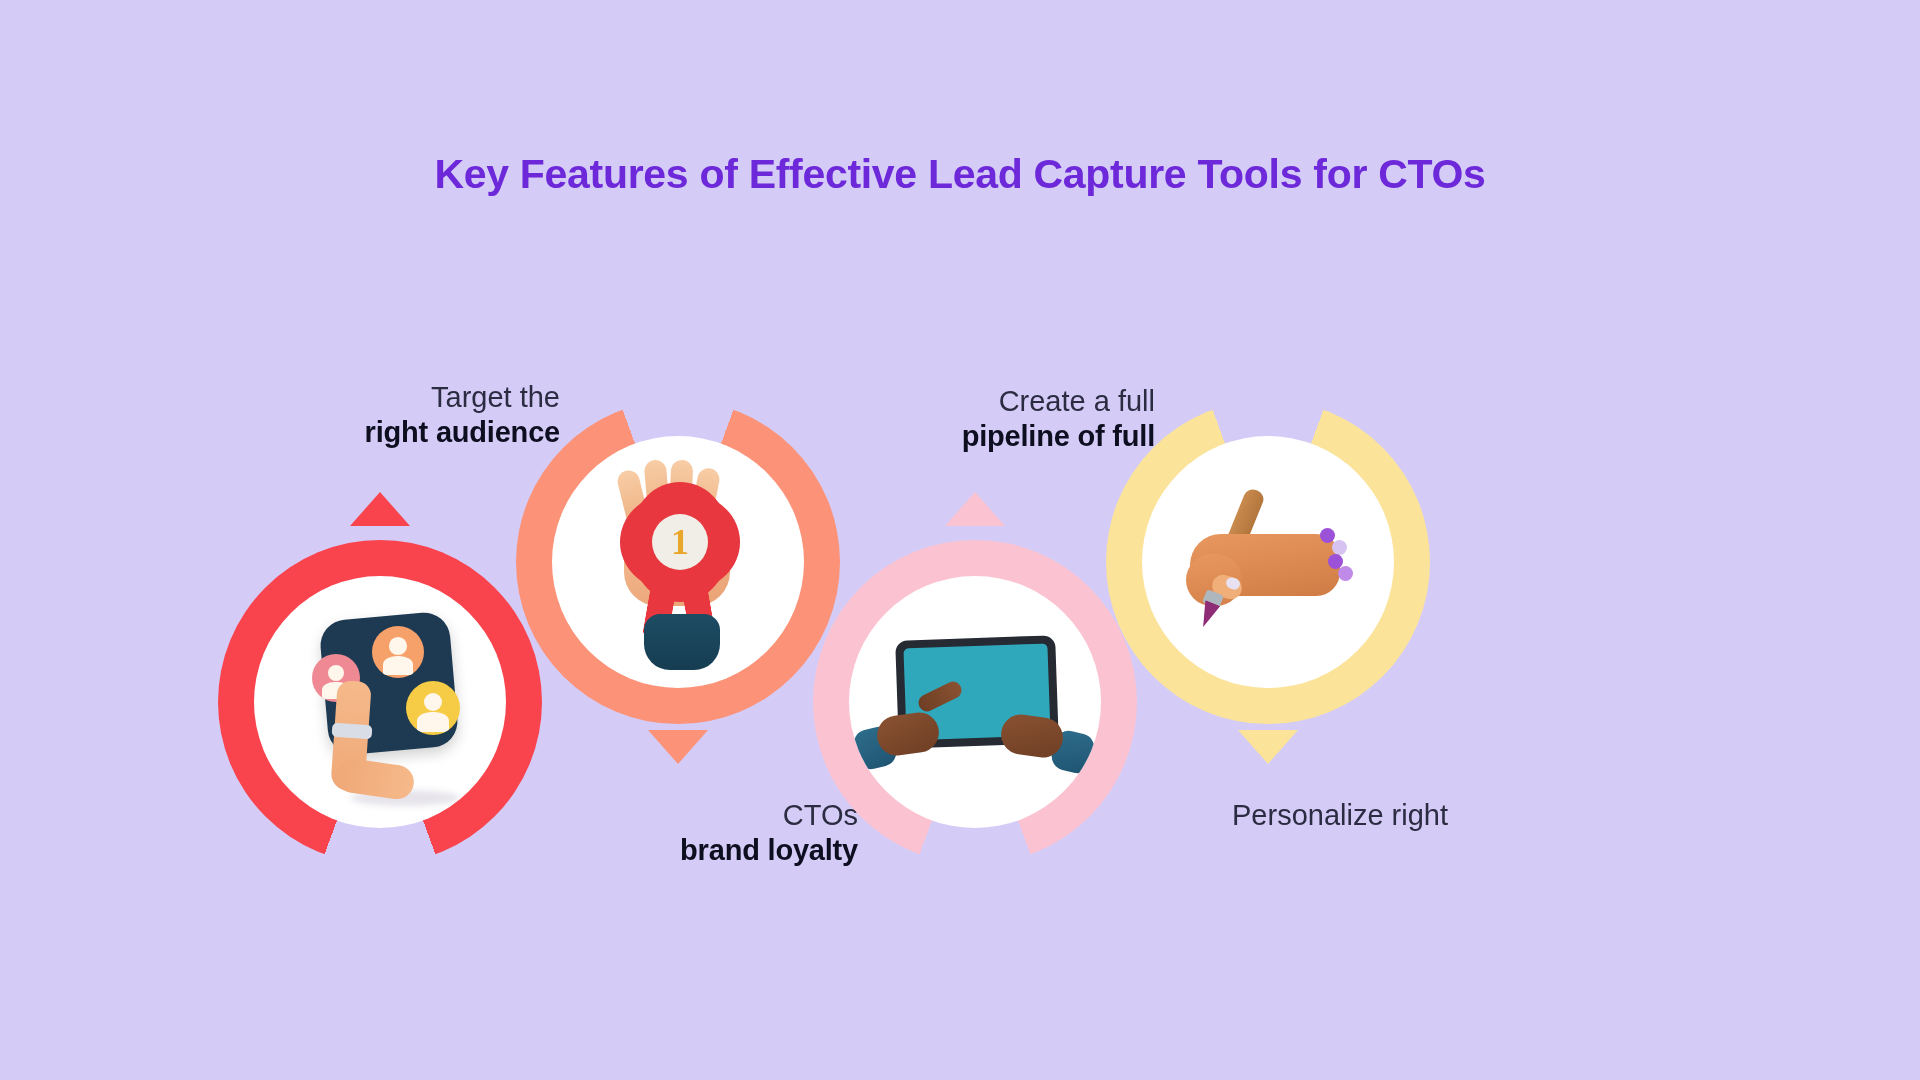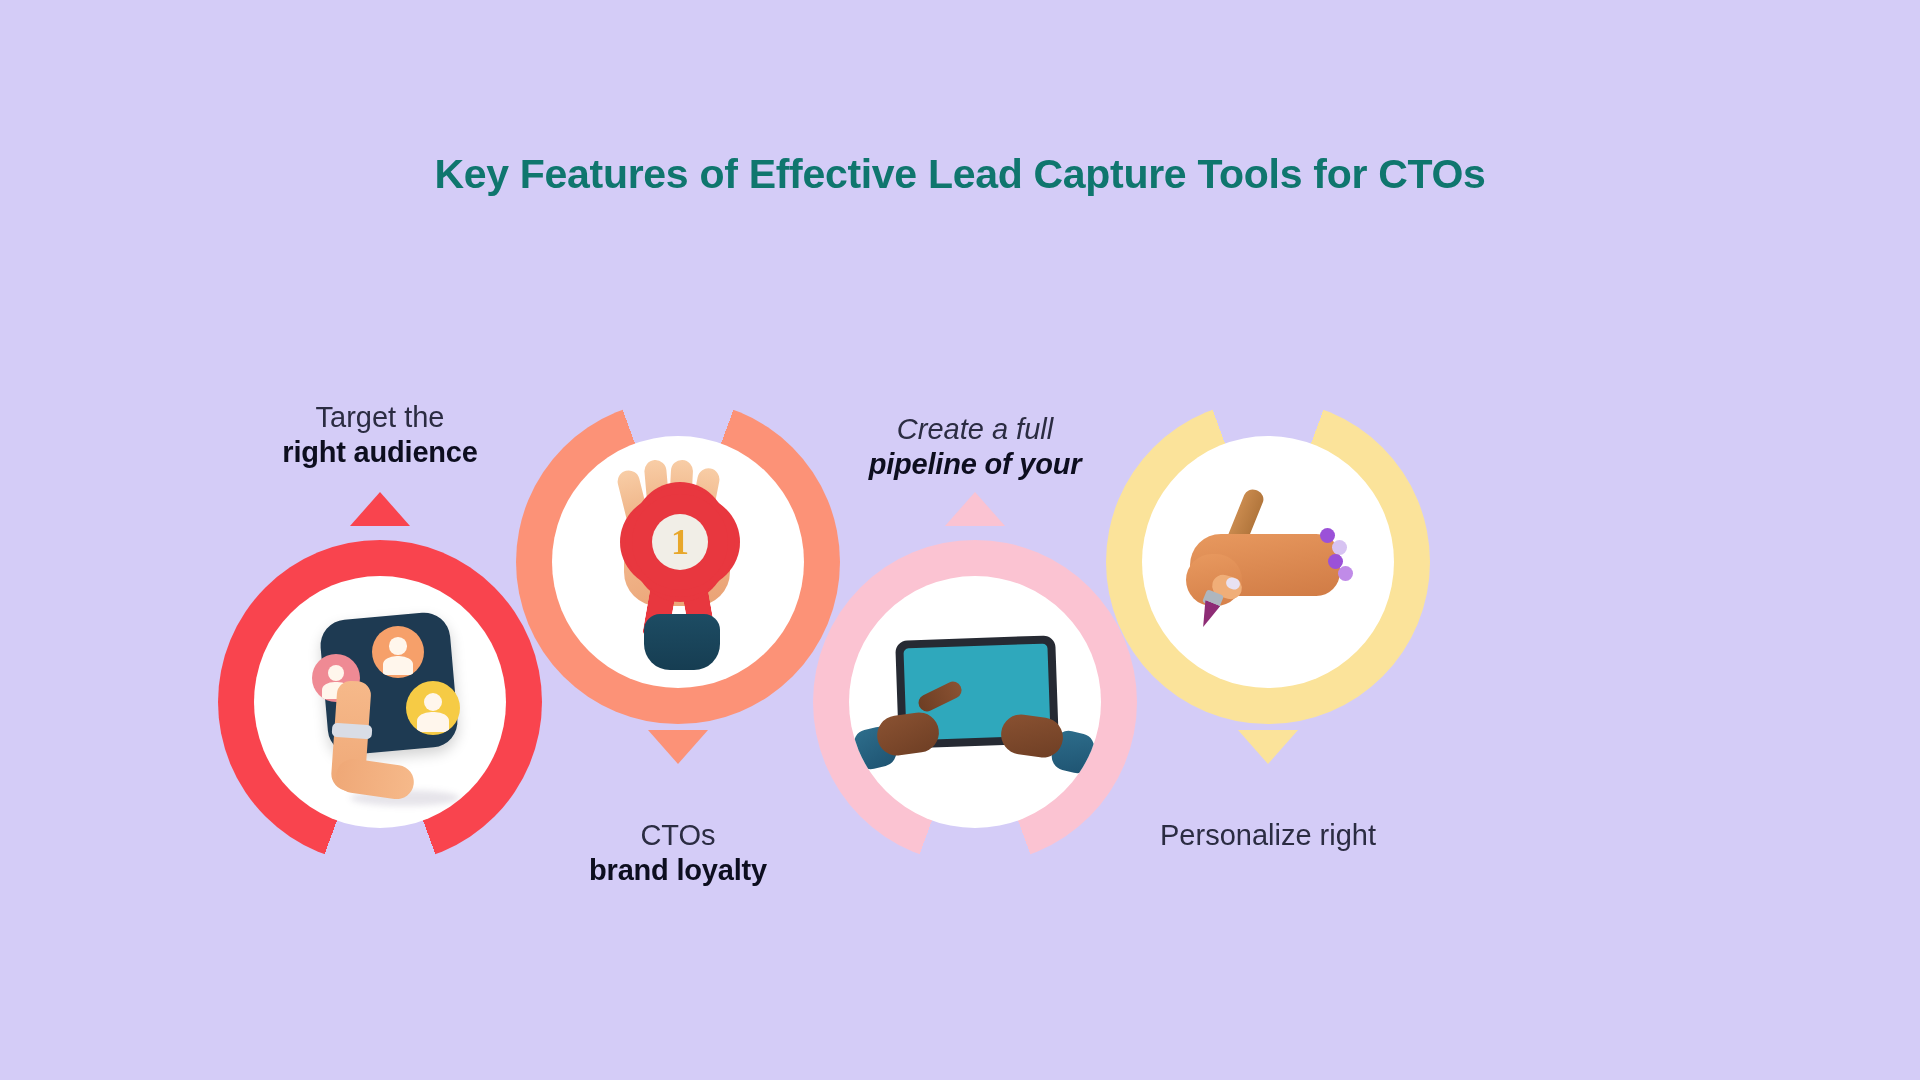--- a/index.html
+++ b/index.html
@@ -13,21 +13,21 @@
 
   
   #page-title {
     position: absolute;
     top: 150px;
     left: 0;
     width: 1920px;
     text-align: center;
     font-size: 41px;
     font-weight: bold;
-    color: #0f766e;
+    color: #6d28d9;
     letter-spacing: -0.3px;
     line-height: 1.2;
   }
 
   
   #stage {
     position: absolute;
     top: 0; left: 0;
     width: 1920px;
     height: 1080px;
@@ -74,24 +74,23 @@
   .pointer.down {
     border-left: 30px solid transparent;
     border-right: 30px solid transparent;
   }
 
   
   .label {
     position: absolute;
     left: 0;
     width: 360px;
-    text-align: center;
+    text-align: right;
     line-height: 1.22;
     color: #13142B;
-    margin-top: 20px;
   }
   .label .line1 {
     display: block;
     font-size: 29px;
     font-weight: 300;
     color: #2B2C42;
   }
   .label .line2 {
     display: block;
     font-size: 29px;
@@ -353,23 +352,23 @@
     <div class="pointer down" style="top:330px; border-top:34px solid #FC9277;"></div>
 
     <div class="label" style="top:398px;">
       <span class="line1">CTOs</span>
       <span class="line2">brand loyalty</span>
     </div>
   </div>
 
   <div class="step" style="left:795px; top:380px;">
 
-    <div class="label" style="top:12px;font-style:italic;">
+    <div class="label" style="top:4px;">
       <span class="line1">Create a full</span>
-      <span class="line2">pipeline of your</span>
+      <span class="line2">pipeline of full</span>
     </div>
 
     <div class="pointer up" style="top:112px; border-bottom:34px solid #FBC3D2;"></div>
 
     <div class="badge" style="top:160px;">
       <div class="ring" style="background:
              conic-gradient(from 200deg, #FBC3D2 0deg 320deg, rgba(0,0,0,0) 320deg 360deg);">
       </div>
       <div class="ring-core">
         <div class="art">

